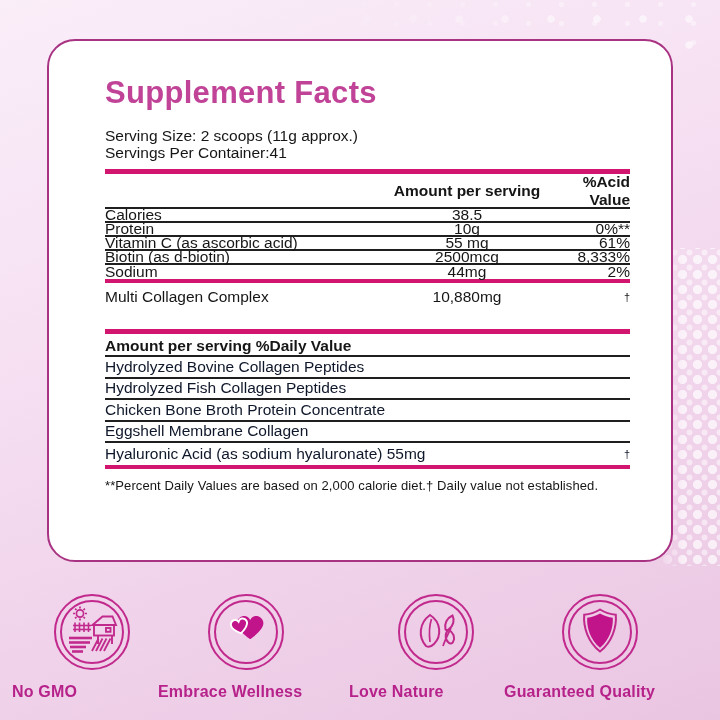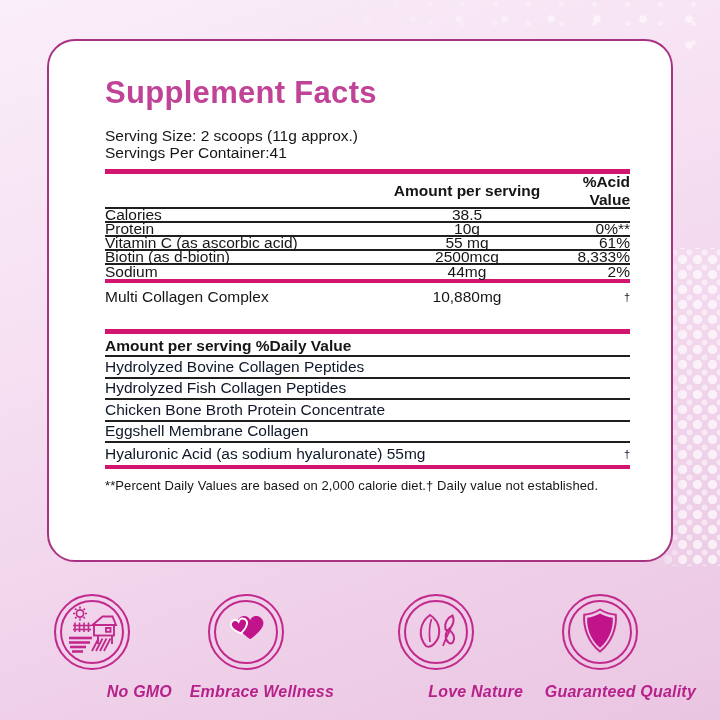--- a/index.html
+++ b/index.html
@@ -70,21 +70,21 @@
   }
   .row2 {
     display:flex; justify-content:space-between; align-items:center;
     height:21.5px; font-size:15.5px; color:#0f172a;
     border-bottom:2px solid #1f1f1f;
   }
   .row2.no-border { border-bottom:none; }
   .dagger { font-size:11px; }
   .footnote { margin-top:9px; font-size:13px; color:#161616; letter-spacing:.1px; }
   
-  .badge { position:absolute; top:592px; text-align:right;font-style:italic; }
+  .badge { position:absolute; top:592px; text-align:left; }
   .badge svg { display:block; margin:0 auto; }
   .badge-label {
     margin-top:11px; font-size:16px; font-weight:bold;
     color:#b6228a; letter-spacing:.2px;
   }
   .b1 { left:12px;  width:160px; }
   .b2 { left:158px; width:176px; }
   .b3 { left:349px; width:174px; }
   .b4 { left:504px; width:192px; }
 </style>

